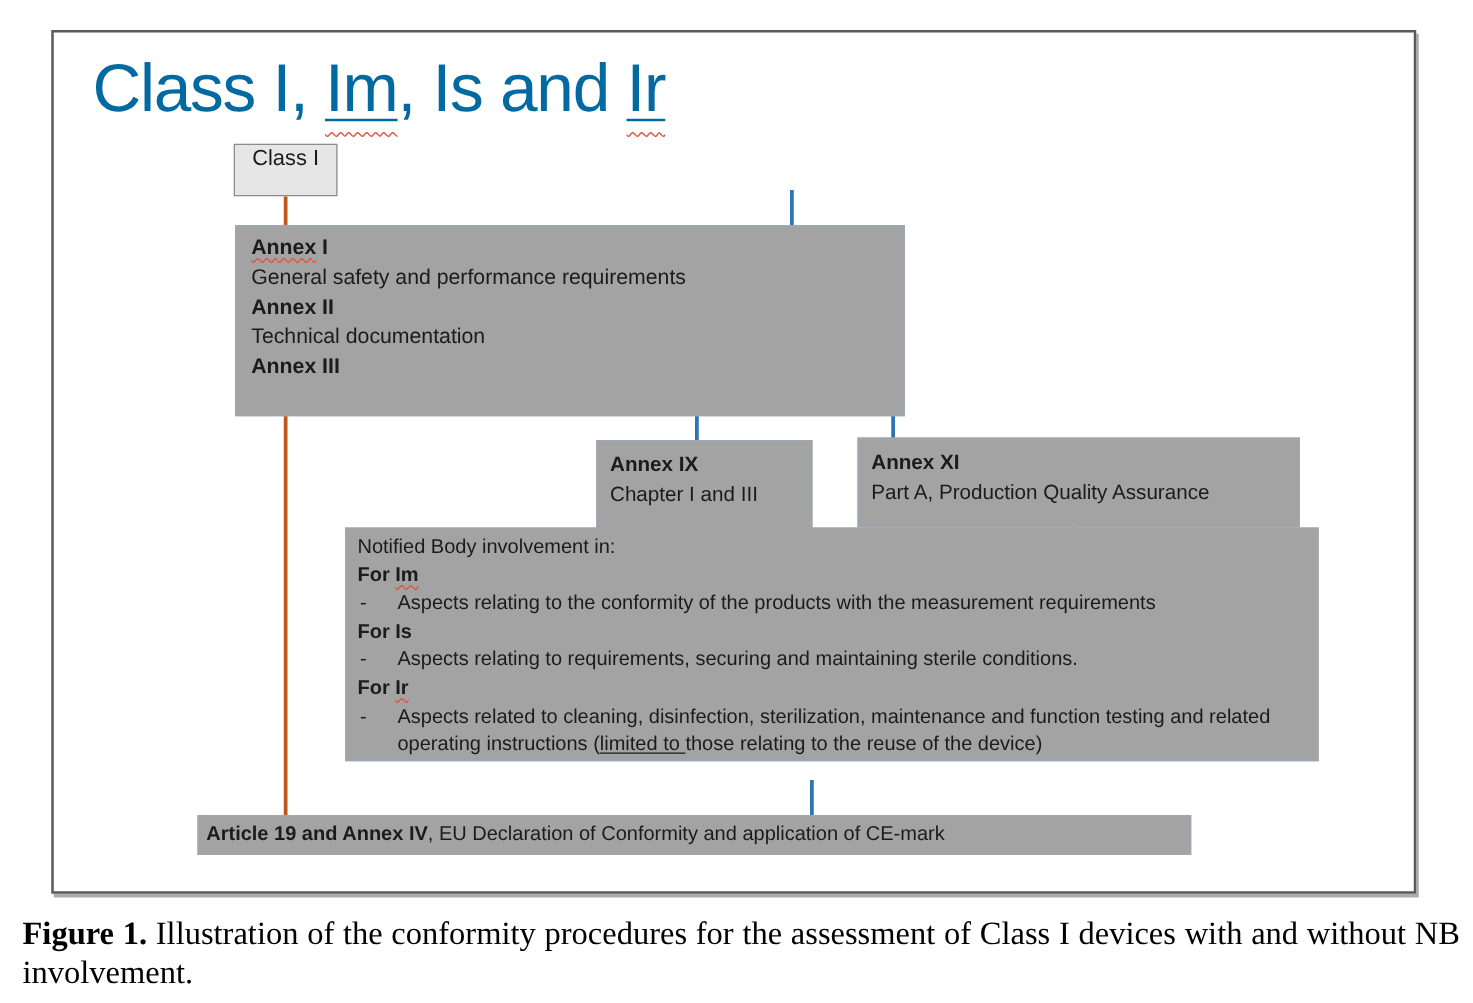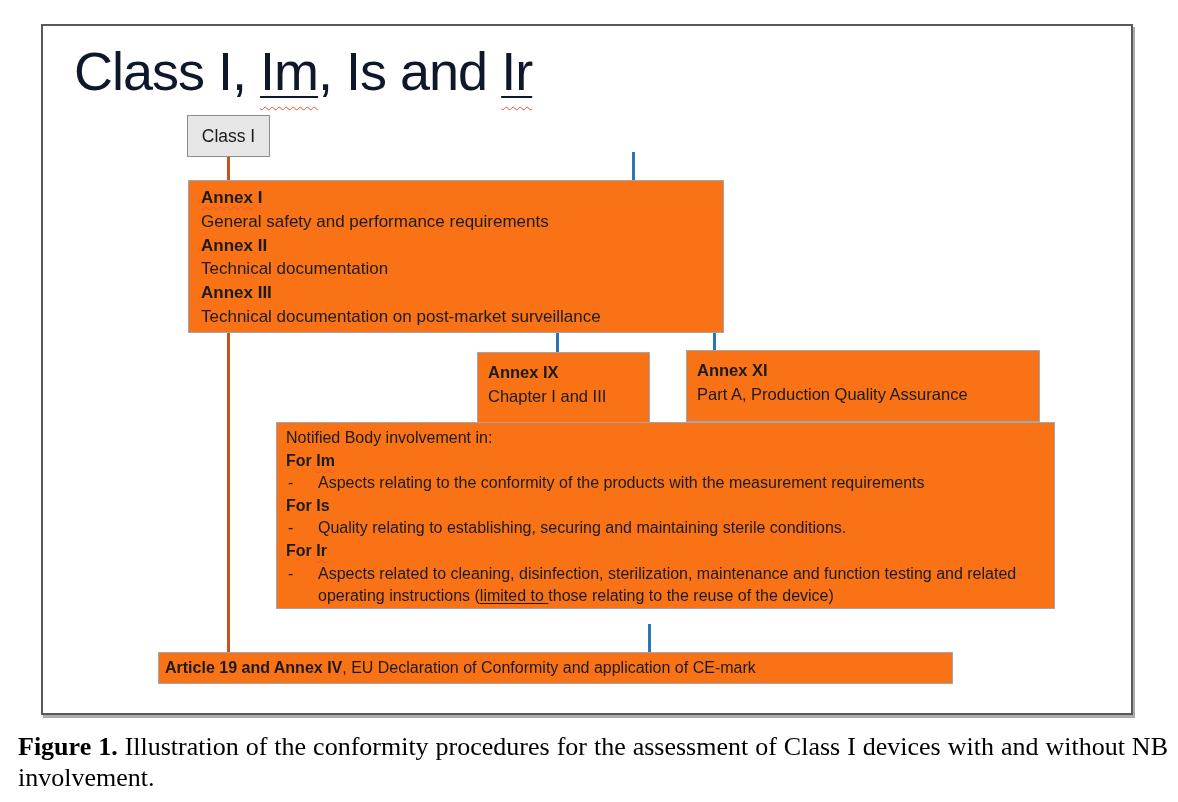--- a/index.html
+++ b/index.html
@@ -6,28 +6,28 @@
     --orange:#C0571F; --blue:#2E75B6; --headerfill:#E7E6E6; --headerborder:#8C8C8C;
     --boxborder:#9DA8B6; --frameborder:#595959; --red:#E4533F;
   }
   html,body{margin:0;padding:0;background:#fff;}
   .page{position:relative;width:1178px;height:802px;background:#fff;overflow:hidden;
         font-family:"Liberation Sans",sans-serif;color:#1b1b1b;}
   .frame{position:absolute;left:41px;top:24px;width:1088px;height:687px;
          border:2px solid var(--frameborder);z-index:0;background:#fff;
          box-shadow:2px 3px 0 #ababab;}
   .title{position:absolute;left:74px;top:40px;margin:0;font-weight:400;z-index:2;
-         font-size:54px;line-height:1.15;letter-spacing:-1px;color:#0f172a;}
+         font-size:54px;line-height:1.15;letter-spacing:-1px;color:#0369a1;}
   .vline{position:absolute;width:3px;z-index:1;}
   .vline.orange{background:var(--orange);}
   .vline.blue{background:var(--blue);}
-  .node{position:absolute;z-index:2;background:#f97316;border:1.5px solid var(--boxborder);
+  .node{position:absolute;z-index:2;background:#a3a3a3;border:1.5px solid var(--boxborder);
         box-sizing:border-box;}
   .header-node{background:var(--headerfill);border:1.5px solid var(--headerborder);
-        display:flex;align-items:center;justify-content:center;font-size:17.5px;color:#1b1b1b;}
+        display:flex;align-items:flex-start;justify-content:center;font-size:17.5px;color:#1b1b1b;}
   .annex-box{padding:5px 12px;font-size:17px;line-height:23.8px;}
   .small-box{padding:7px 10px;font-size:16.5px;line-height:24px;}
   .nb-box{padding:4px 9px;font-size:16px;line-height:22.6px;}
   .article-box{display:flex;align-items:center;padding-left:6px;font-size:16px;}
   .b{font-weight:700;}
   .u{text-decoration:underline;text-decoration-thickness:1.5px;text-underline-offset:.12em;}
   .sq{text-decoration:underline;text-decoration-style:wavy;
       text-decoration-color:var(--red);text-decoration-thickness:1px;text-underline-offset:.18em;}
   .u .sq{text-underline-offset:.3em;}
   .ul-solid{text-decoration:underline;text-decoration-thickness:1px;text-underline-offset:.15em;}
@@ -60,21 +60,20 @@
     <span>Class I</span>
   </div>
 
 
   <div class="node annex-box" style="left:188px;top:180px;width:536px;height:153px;">
     <div><span class="b sq">Annex</span><span class="b"> I</span></div>
     <div>General safety and performance requirements</div>
     <div class="b">Annex II</div>
     <div>Technical documentation</div>
     <div class="b">Annex III</div>
-    <div>Technical documentation on post-market surveillance</div>
   </div>
 
   <div class="node small-box" style="left:477px;top:352px;width:173px;height:86px;">
     <div class="b">Annex IX</div>
     <div>Chapter I and III</div>
   </div>
 
   <div class="node small-box" style="left:686px;top:350px;width:354px;height:72px;">
     <div class="b">Annex XI</div>
     <div>Part A, Production Quality Assurance</div>
@@ -83,21 +82,21 @@
   <div class="node nb-box" style="left:276px;top:422px;width:779px;height:187px;">
     <div>Notified Body involvement in:</div>
     <div><span class="b">For </span><span class="b sq">Im</span></div>
     <div class="bullet">
       <span class="dash">-</span>
       <span class="btxt">Aspects relating to the conformity of the products with the measurement requirements</span>
     </div>
     <div class="b">For Is</div>
     <div class="bullet">
       <span class="dash">-</span>
-      <span class="btxt">Quality relating to establishing, securing and maintaining sterile conditions.</span>
+      <span class="btxt">Aspects relating to requirements, securing and maintaining sterile conditions.</span>
     </div>
     <div><span class="b">For </span><span class="b sq">Ir</span></div>
     <div class="bullet">
       <span class="dash">-</span>
       <span class="btxt"><span>Aspects related to cleaning, disinfection, sterilization, maintenance and function testing and related operating instructions (</span><span class="ul-solid">limited to </span><span>those relating to the reuse of the device)</span></span>
     </div>
   </div>
 
   <div class="node article-box" style="left:158px;top:652px;width:795px;height:32px;">
     <span><span class="b">Article 19 and Annex IV</span><span>, EU Declaration of Conformity and application of CE-mark</span></span>

